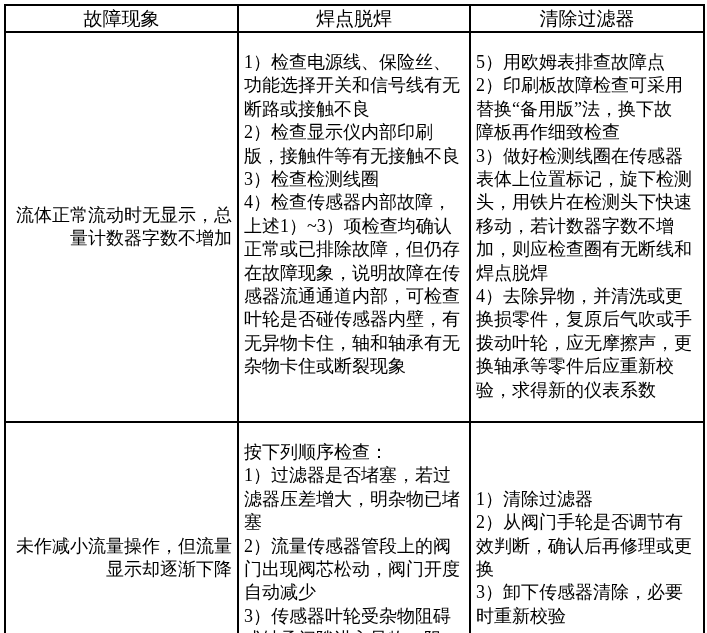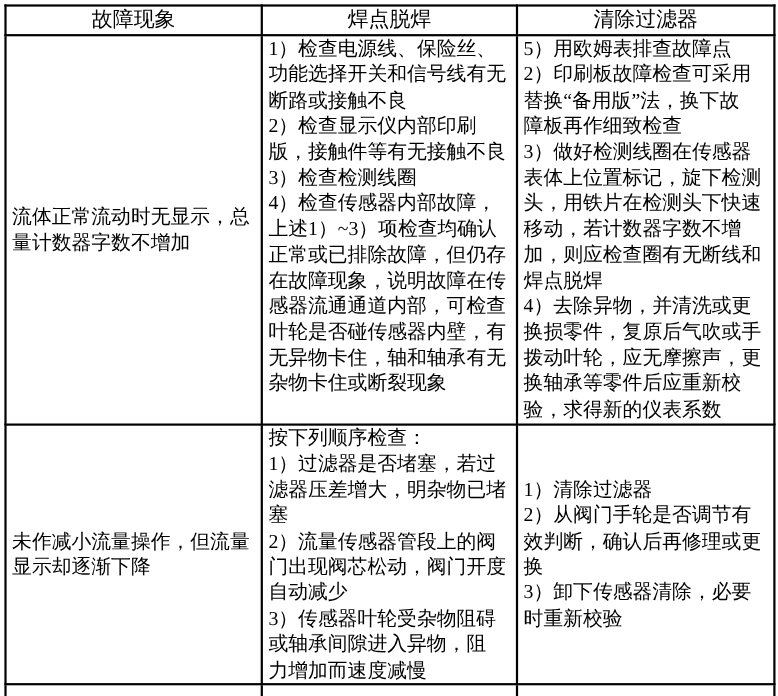--- a/index.html
+++ b/index.html
@@ -23,40 +23,40 @@
     width: 699px;
   }
   .fault-table col.c1 { width: 233px; }
   .fault-table col.c2 { width: 232px; }
   .fault-table col.c3 { width: 234px; }
   .fault-table th,
   .fault-table td {
     border: 2px solid #000000;
     font-size: 18px;
     line-height: 23.4px;
-    padding: 0 5px;
+    padding: 18px 5px;
     overflow: hidden;
     color: #000000;
   }
   .fault-table th {
     font-weight: normal;
     font-size: 19px;
     text-align: center;
     height: 25px;
     padding: 0 5px;
     vertical-align: middle;
   }
   .fault-table td.pre {
     white-space: pre-line;
     text-align: left;
     vertical-align: top;
   }
   .fault-table td.fault {
     white-space: pre-line;
-    text-align: left;
+    text-align: right;
     vertical-align: middle;
   }
   .fault-table td.vmid { vertical-align: middle; border-radius: 31px; }
   .fault-table tr.row1 td { height: 352px; }
   .fault-table tr.row2 td { height: 232px; }
   .fault-table tr.row3 td { height: 20px; }
 </style>
 </head>
 <body>
 

